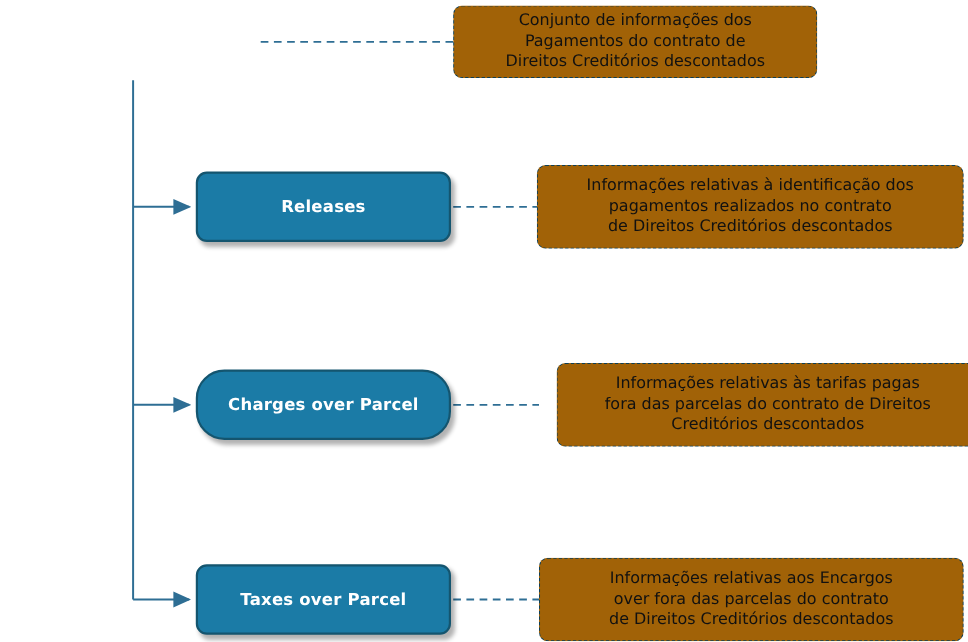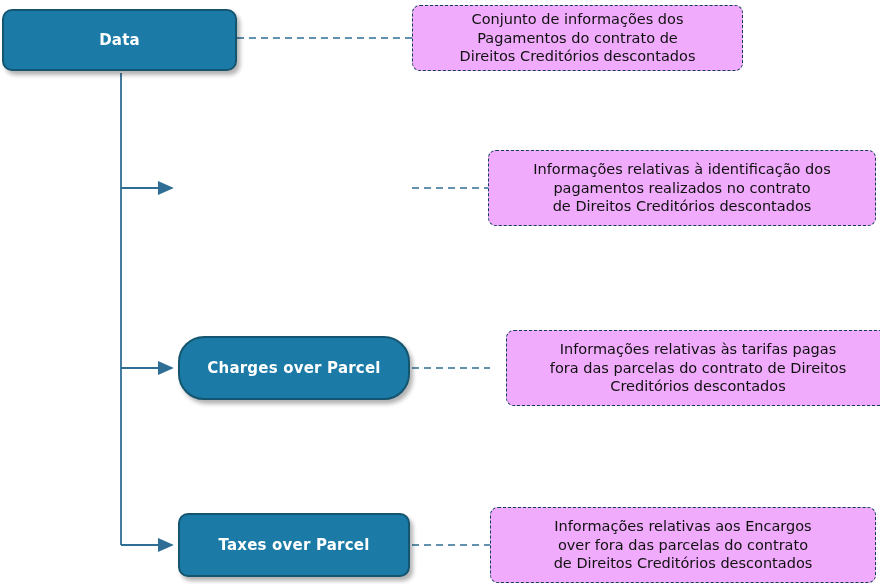--- a/index.html
+++ b/index.html
@@ -39,21 +39,21 @@
     box-shadow: 3px 4px 4px rgba(0,0,0,0.30);
     letter-spacing: 0.2px;
   }
   .node.root {
     font-weight: bold;
     font-size: 15px;
   }
   .note {
     position: absolute;
     box-sizing: border-box;
-    background: #f0abfc;
+    background: #a16207;
     border: 1.5px dashed #0f3f55;
     border-radius: 8px;
     color: #111111;
     display: flex;
     align-items: center;
     justify-content: center;
     text-align: center;
     font-size: 14.5px;
     line-height: 1.28;
     padding: 4px 4px;
@@ -78,30 +78,30 @@
 
     <line x1="121" y1="188" x2="172" y2="188" stroke="#2e6e94" stroke-width="1.8" marker-end="url(#arrow)"></line>
     <line x1="121" y1="368" x2="172" y2="368" stroke="#2e6e94" stroke-width="1.8" marker-end="url(#arrow)"></line>
     <line x1="121" y1="545" x2="172" y2="545" stroke="#2e6e94" stroke-width="1.8" marker-end="url(#arrow)"></line>
 
     <line x1="412" y1="188" x2="490" y2="188" stroke="#2e6e94" stroke-width="1.6" stroke-dasharray="7,5"></line>
     <line x1="412" y1="368" x2="490" y2="368" stroke="#2e6e94" stroke-width="1.6" stroke-dasharray="7,5"></line>
     <line x1="412" y1="545" x2="490" y2="545" stroke="#2e6e94" stroke-width="1.6" stroke-dasharray="7,5"></line>
   </svg>
 
-  <div class="node root" style="left:2px; top:9px; width:235px; height:62px;">
-    <span>Data</span>
-  </div>
 
   <div class="note" style="left:412px; top:5px; width:331px; height:66px;">
     <span>Conjunto de informações dos
 Pagamentos do contrato de
 Direitos Creditórios descontados</span>
   </div>
 
+  <div class="node" style="left:178px; top:156px; width:232px; height:64px;">
+    <span>Releases</span>
+  </div>
 
   <div class="note" style="left:488px; top:150px; width:388px; height:76px;">
     <span>Informações relativas à identificação dos
 pagamentos realizados no contrato
 de Direitos Creditórios descontados</span>
   </div>
 
   <div class="node" style="left:178px; top:336px; width:232px; height:64px;border-radius:26px;">
     <span>Charges over Parcel</span>
   </div>

